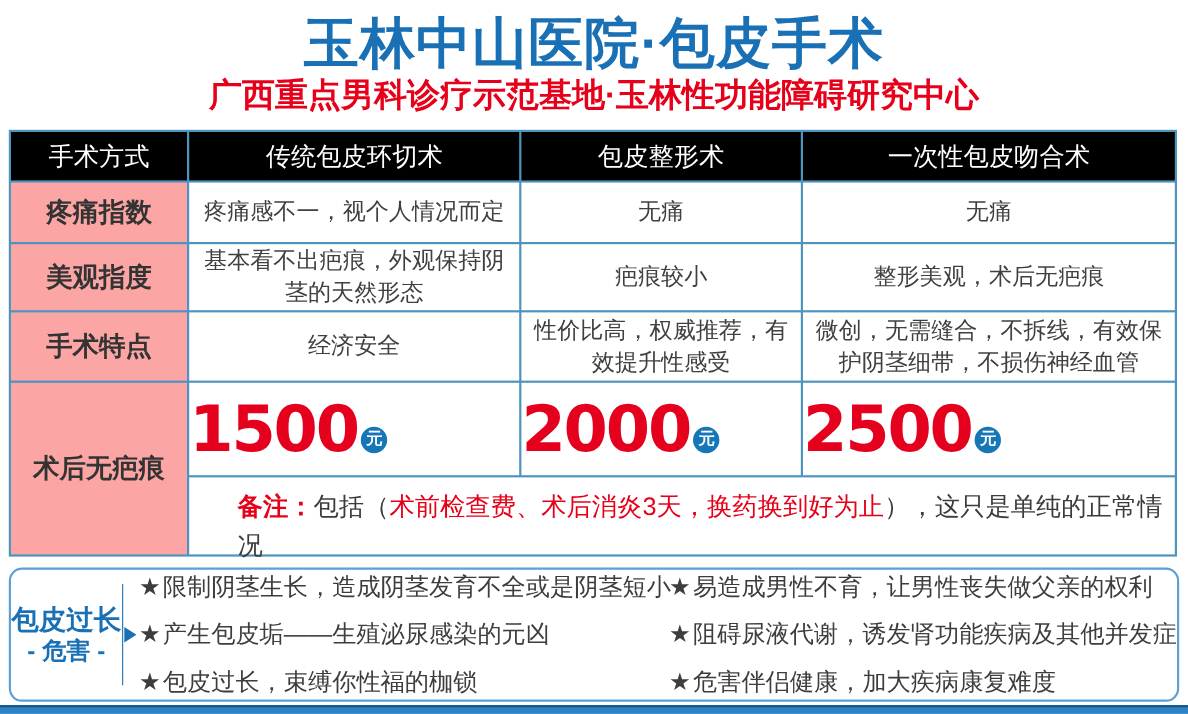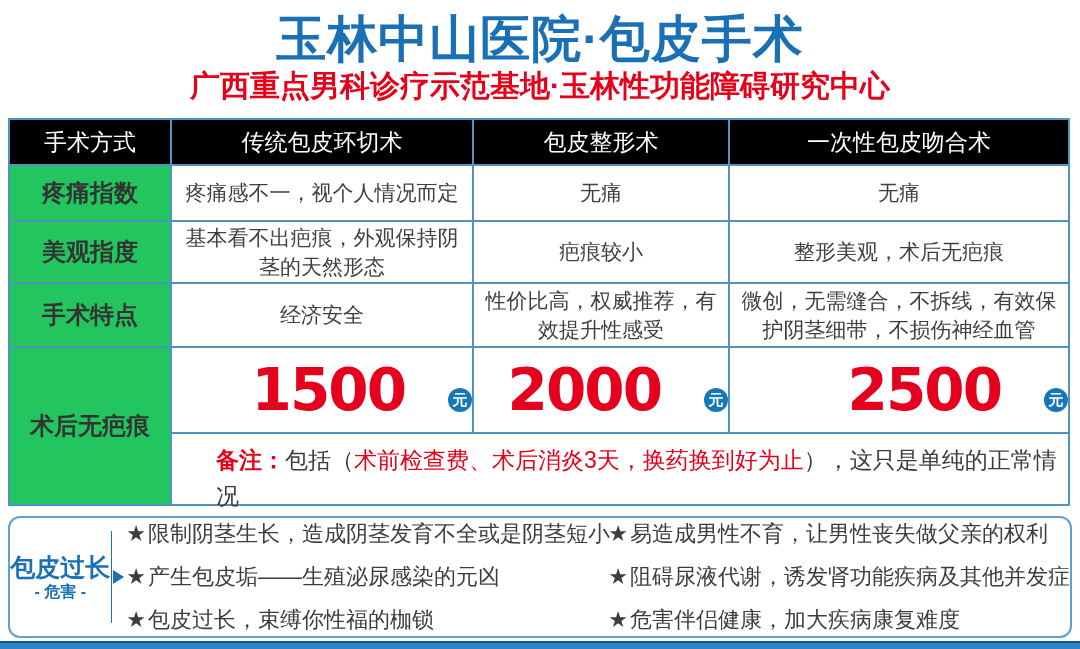--- a/index.html
+++ b/index.html
@@ -23,31 +23,31 @@
     display:grid;
     grid-template-columns:160px 300px 254px 338px;
     grid-template-rows:44px 54px 60px 62px 84px 70px;
     gap:2px; padding:2px; background:#4f93bf;
   }
   .th {
     background:#000000; color:#ffffff; font-weight:400; font-size:23px;
     display:flex; align-items:center; justify-content:center;
   }
   .tl {
-    background:#22c55e; color:#333333; font-weight:900; font-size:24px;
+    background:#fca5a5; color:#333333; font-weight:900; font-size:24px;
     display:flex; align-items:center; justify-content:center;
   }
   .td {
     background:#ffffff; color:#404040; font-size:21px; line-height:1.4;
     display:flex; align-items:center; justify-content:center; text-align:center;
     padding:2px 6px;
   }
   .price-label { grid-row:5 / 7; grid-column:1; }
   .price-cell {
-    background:#ffffff; display:flex; align-items:center; justify-content:flex-end;gap:40px;
+    background:#ffffff; display:flex; align-items:center; justify-content:flex-start;
   }
   .price-digits {
     color:#e5001e; font-size:58px; font-weight:900; letter-spacing:-2px;
     font-family:"DejaVu Sans","Liberation Sans",sans-serif;
   }
   .yuan-badge {
     display:inline-block; width:24px; height:24px; border-radius:50%;
     background:#1577b8; color:#ffffff; font-size:15px; line-height:24px;
     text-align:center; margin-left:3px; position:relative; top:10px; font-weight:700;
   }
@@ -60,21 +60,21 @@
   
   .hazards-box {
     position:absolute; left:8px; top:516px; width:1064px; height:122px;
     border:2px solid #5f9fd2; border-radius:12px; background:#ffffff;
     display:flex; align-items:center;
   }
   .hazards-label {
     width:124px; text-align:center; color:#1a70b4; font-weight:900; line-height:1.2;
   }
   .hazards-label .l1 { font-size:25px; }
-  .hazards-label .l2 { font-size:16px; }
+  .hazards-label .l2 { font-size:22px; }
   .hazards-divider { position:relative; width:2px; height:92px; background:#1a70b4; }
   .hazards-arrow {
     position:absolute; left:2px; top:50%; transform:translateY(-50%);
     width:0; height:0; border-left:11px solid #1a70b4;
     border-top:7px solid transparent; border-bottom:7px solid transparent;
   }
   .hazards-cols { display:flex; flex:1; padding-left:14px; }
   .hazards-col { display:flex; flex-direction:column; justify-content:center; gap:13px; }
   .hazards-col.left { width:482px; }
   .hazards-col.right { flex:1; }

